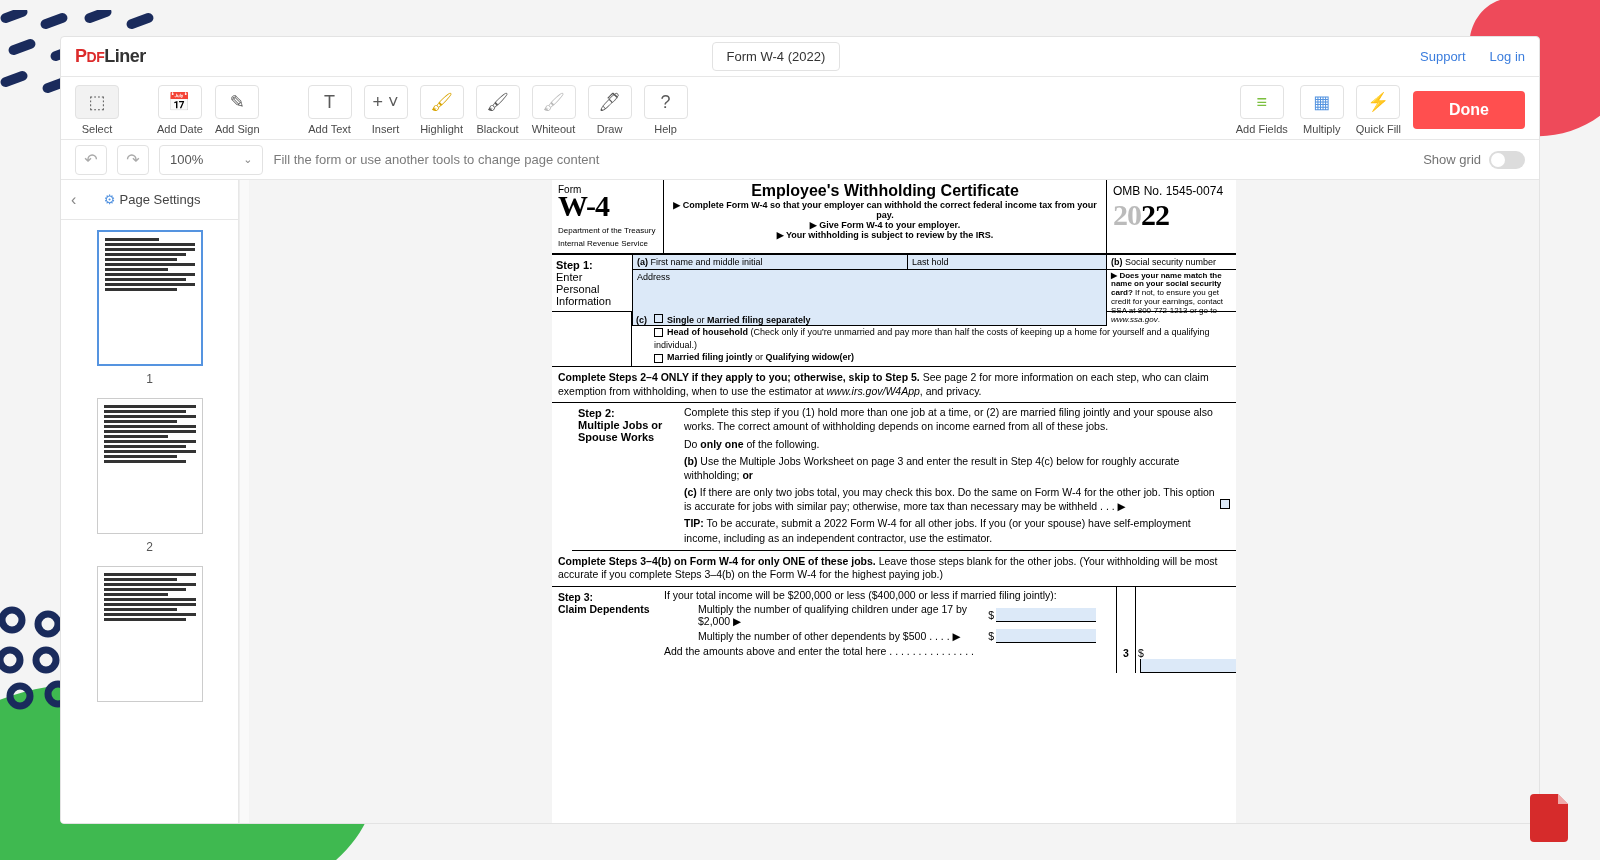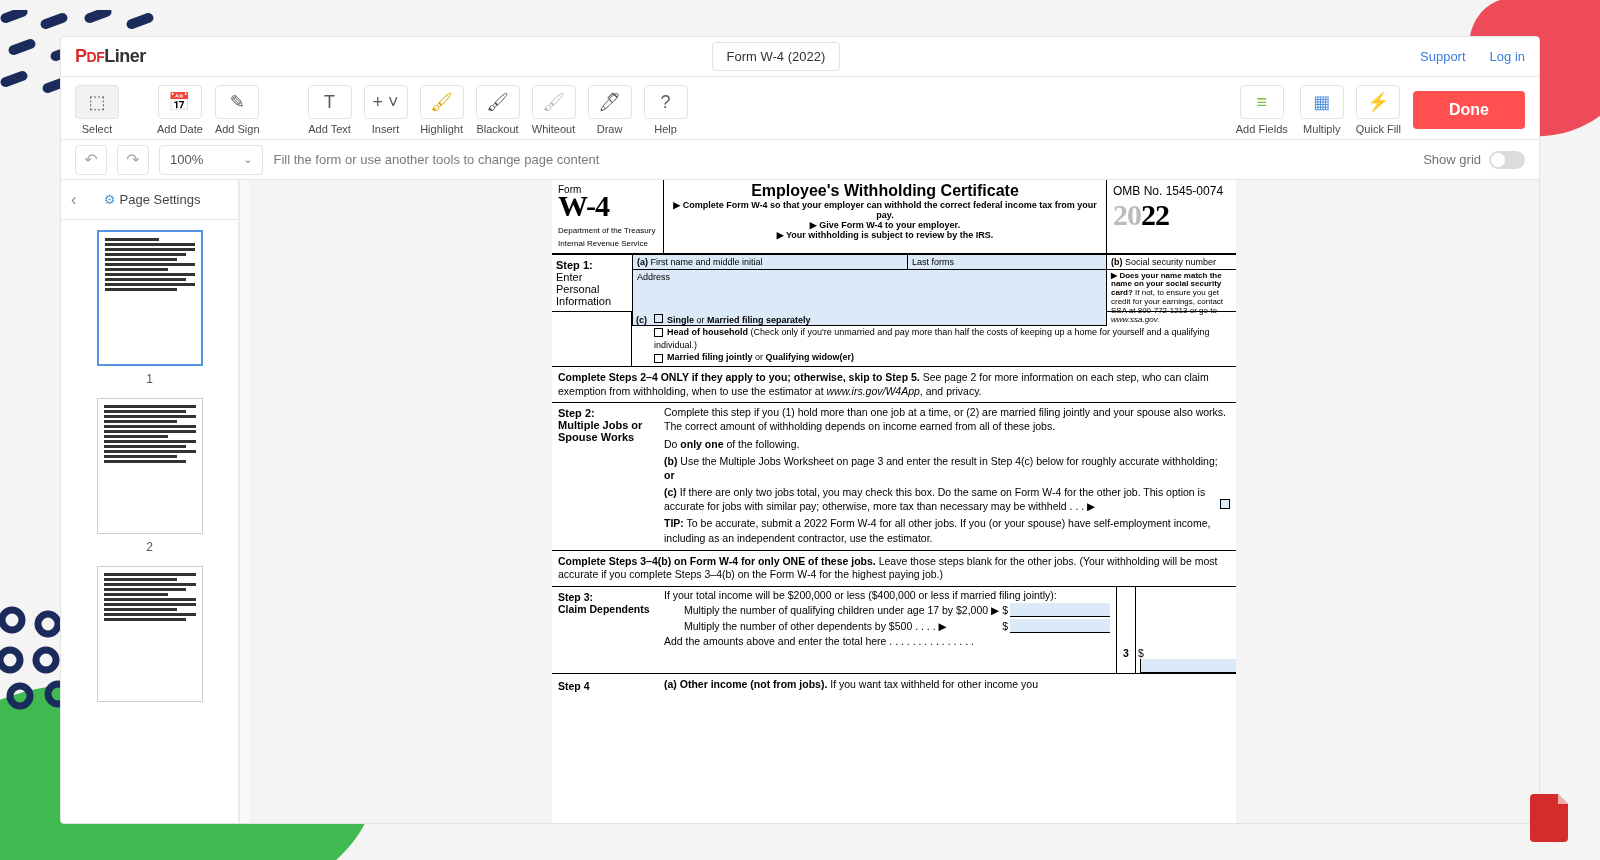--- a/index.html
+++ b/index.html
@@ -98,29 +98,29 @@
 
 .c-row { display: flex; border-bottom: 1px solid #000; }
 .c-label { width: 80px; border-right: 1px solid #000; }
 .c-content { flex: 1; padding: 2px 6px 2px 4px; font-size: 9px; line-height: 1.4; }
 .c-content .cb { display: inline-block; width: 9px; height: 9px; border: 1px solid #000; margin-right: 4px; vertical-align: middle; }
 
 .para { padding: 4px 6px; font-size: 10.5px; line-height: 1.3; border-bottom: 1px solid #000; }
 .para .b { font-weight: bold; }
 .para .i { font-style: italic; }
 
-.step2-row { display: flex; border-bottom: 1px solid #000; }
+.step2-row { display: flex; border-bottom: 1px solid #000; margin-left: 20px; }
 .step2-label { width: 106px; padding: 4px 6px; font-size: 11px; }
 .step2-content { flex: 1; padding: 2px 6px; font-size: 10.5px; line-height: 1.35; }
 .step2-content p { margin-bottom: 3px; }
 
 .step3-row { display: flex; font-size: 10.5px; }
 .step3-label { width: 106px; padding: 4px 6px; }
 .step3-content { flex: 1; padding: 2px 6px; }
-.step3-amt { display: flex; align-items: center; margin: 2px 0; }
+.step3-amt { display: flex; align-items: center; margin: 2px 14px; }
 .step3-amt .text { flex: 1; }
 .step3-amt .dol { padding: 0 2px; }
 .step3-amt .box { width: 100px; height: 14px; background: #dce9f8; border-bottom: 1px solid #000; }
 .step3-numcol { width: 20px; border-left: 1px solid #000; border-right: 1px solid #000; text-align: center; font-weight: bold; padding-top: 60px; }
 .step3-boxcol { width: 100px; padding-top: 60px; }
 .step3-boxcol .box2 { height: 14px; background: #dce9f8; border-bottom: 1px solid #000; border-left: 1px solid #000; margin-left: 4px; }
 
 .step4-row { display: flex; font-size: 10.5px; border-top: 1px solid #000; padding-top: 2px; }
 </style>
 </head>
@@ -369,21 +369,21 @@
         </div>
 
         <div class="step-row">
           <div class="step-label">
             <div class="step-t">Step 1:</div>
             <div>Enter Personal Information</div>
           </div>
           <div class="step-fields">
             <div class="field-row">
               <div class="field-cell fill" style="flex:1.4"><b>(a)</b> <span>First name and middle initial</span></div>
-              <div class="field-cell fill"><span>Last forms</span></div>
+              <div class="field-cell fill"><span>Last hold</span></div>
               <div class="ssn-cell"><b>(b)</b> <span>Social security number</span></div>
             </div>
             <div class="field-row">
               <div class="field-cell fill" style="flex:2.4"><span>Address</span></div>
               <div class="ssn-note" style="border-bottom:none"><b>▶ Does your name match the name on your social security card?</b> If not, to ensure you get credit for your earnings, contact SSA at 800-772-1213 or go to <i>www.ssa.gov</i>.</div>
             </div>
             <div class="field-row" style="margin-top:-44px">
               <div style="width:130px"></div>
             </div>
           </div>
@@ -439,24 +439,18 @@
                 <span class="text" style="padding-left:20px">Multiply the number of other dependents by $500    .   .   .   .  ▶</span>
                 <span class="dol">$</span>
                 <span class="box"></span>
               </div>
             <div>Add the amounts above and enter the total here    .   .   .   .   .   .   .   .   .   .   .   .   .   .   .</div>
           </div>
           <div class="step3-numcol">3</div>
           <div class="step3-boxcol"><span style="padding-left:2px">$</span><div class="box2"></div></div>
         </div>
 
-        <div class="step4-row">
-          <div class="step3-label">
-              <div style="font-weight:bold">Step 4</div>
-            </div>
-          <div class="step3-content"><b>(a) Other income (not from jobs).</b><span> If you want tax withheld for other income you</span></div>
-        </div>
 
       </div>
     </div>
   </div>
 
 </div>
 
 </body></html>

